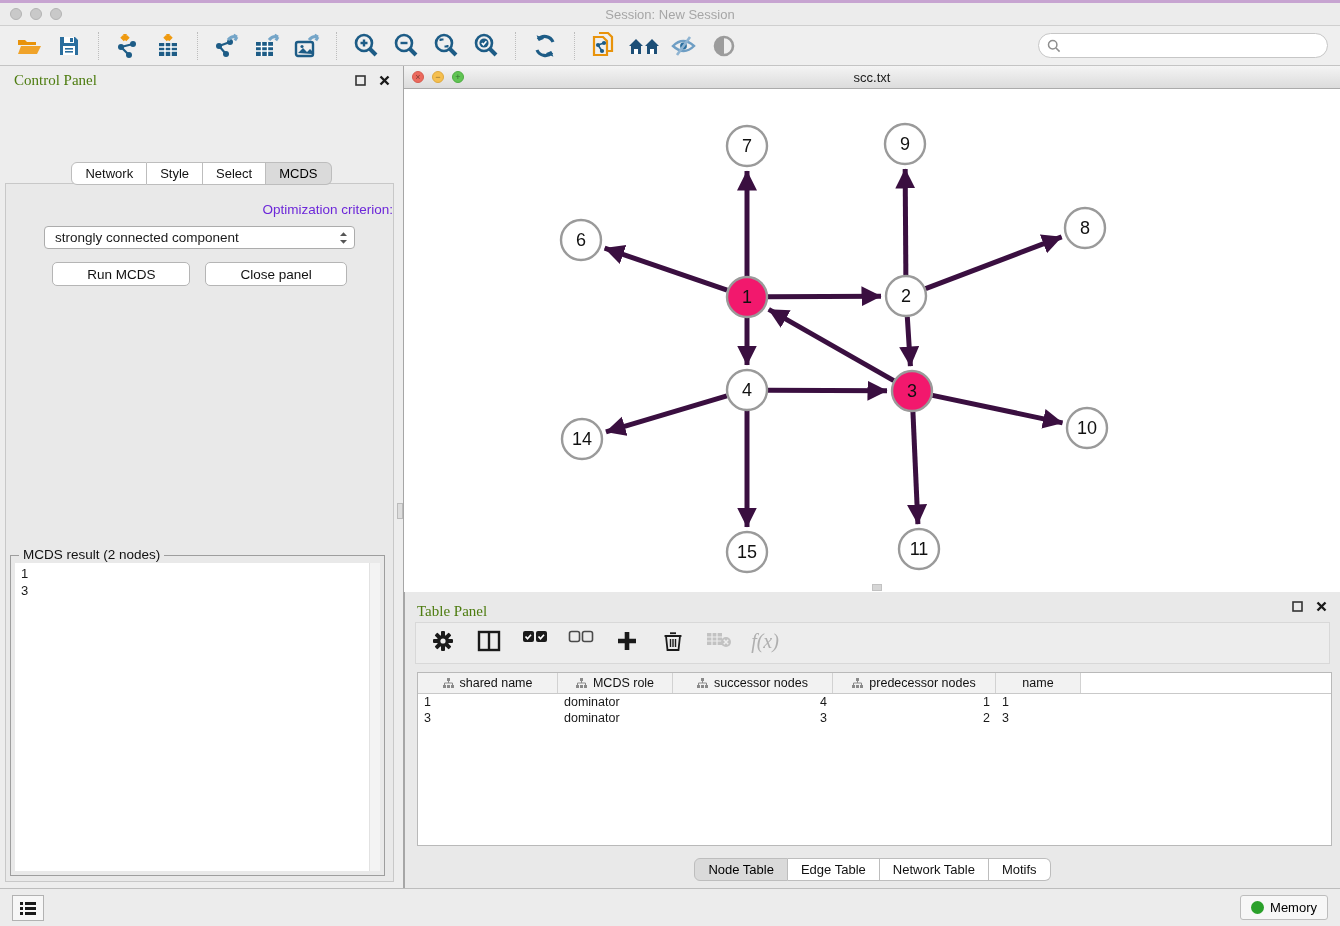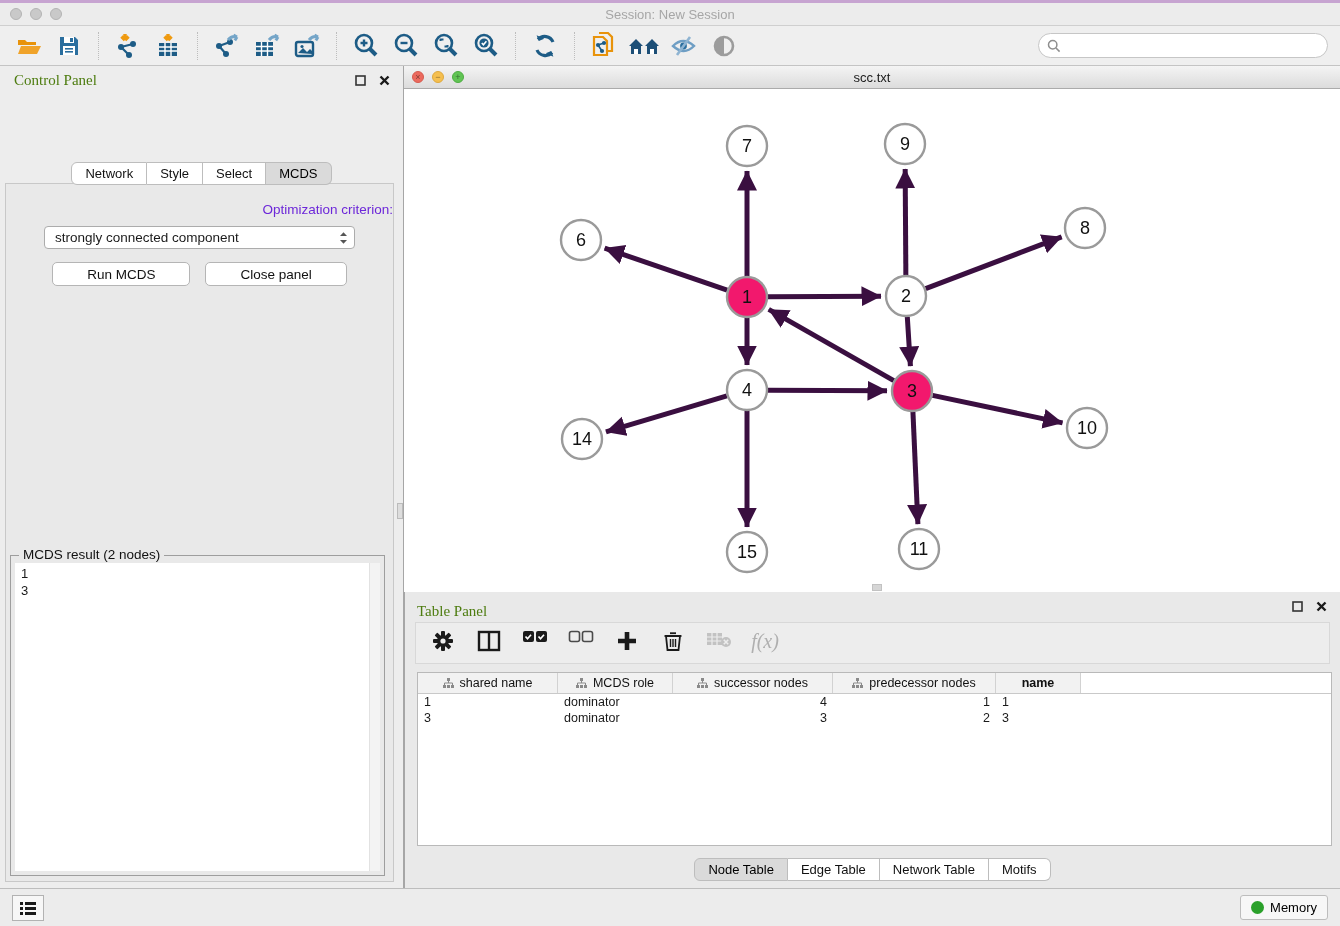--- a/index.html
+++ b/index.html
@@ -490,21 +490,21 @@
           <div class="th" style="width: 163px;">
             <svg width="11" height="11" viewBox="0 0 11 11">
               <rect x="4" y="0" width="3" height="3" fill="#8a8a8a"></rect>
               <rect x="0" y="7" width="3" height="3" fill="#8a8a8a"></rect>
               <rect x="4" y="7" width="3" height="3" fill="#8a8a8a"></rect>
               <rect x="8" y="7" width="3" height="3" fill="#8a8a8a"></rect>
               <path d="M5.5 3 v2 M1.5 7 v-2 h8 v2" stroke="#8a8a8a" stroke-width="1" fill="none"></path>
             </svg>
             <span>predecessor nodes</span>
           </div>
-          <div class="th" style="width: 85px; font-weight: bold;">
+          <div class="th" style="width: 85px;">
             <span>name</span>
           </div>
         </div>
       <div id="tp-tbody">
           <div class="tr">
             <div class="td" style="width: 140px;">1</div>
             <div class="td" style="width: 115px;">dominator</div>
             <div class="td ta-r" style="width: 160px;">4</div>
             <div class="td ta-r" style="width: 163px;">1</div>
             <div class="td" style="width: 85px;">1</div>

